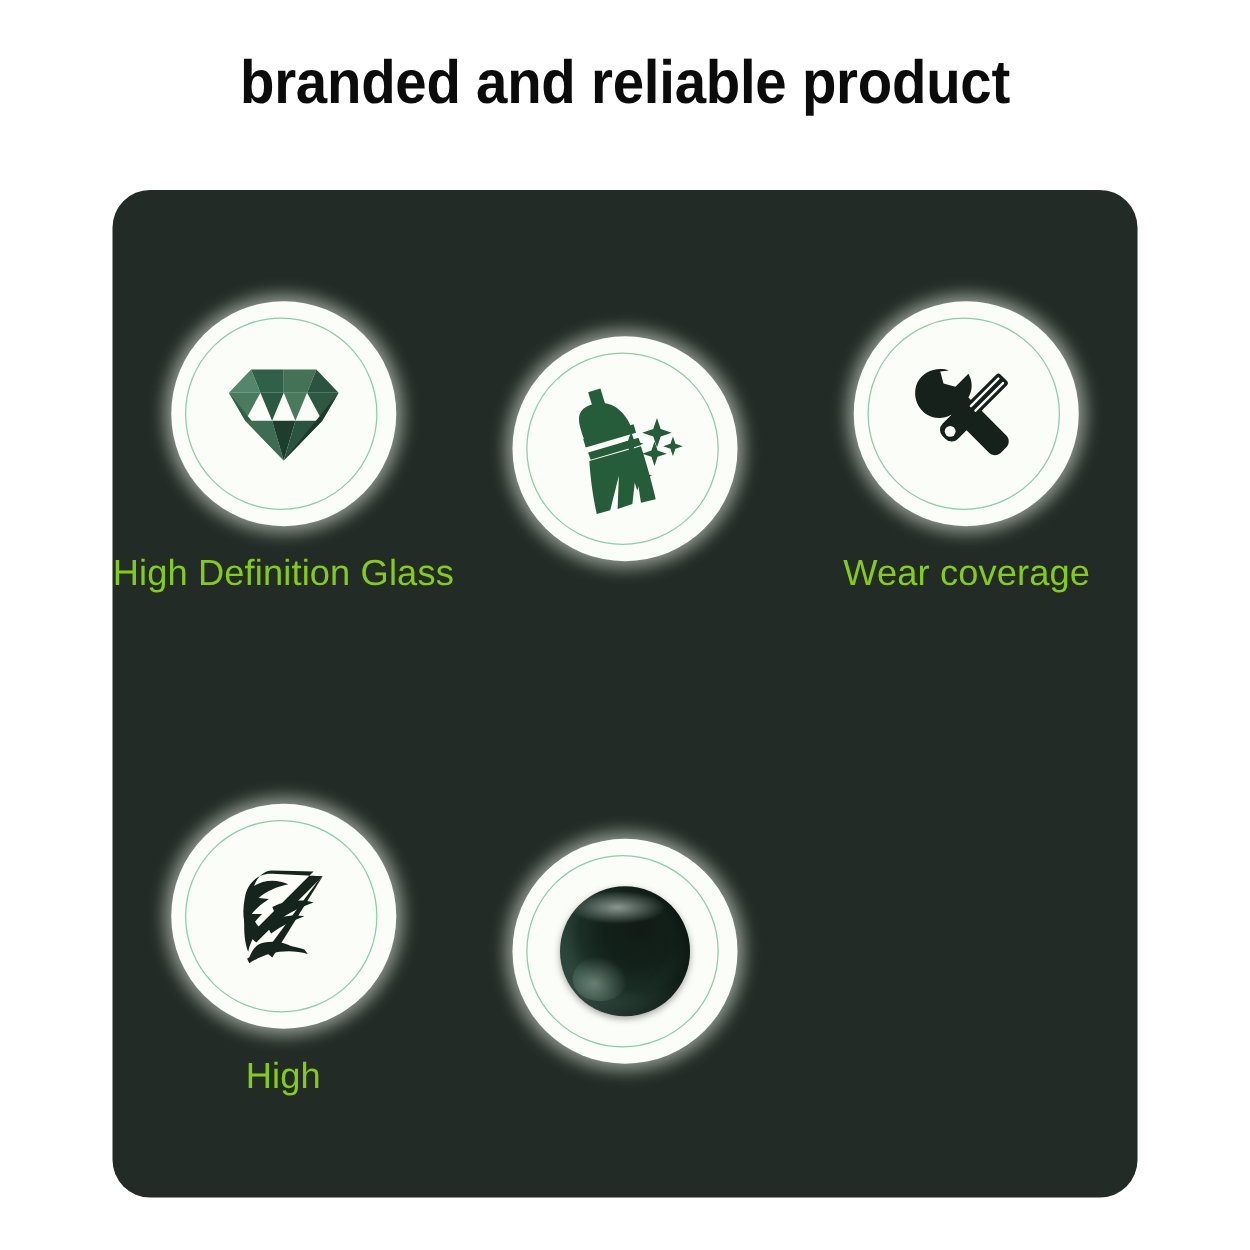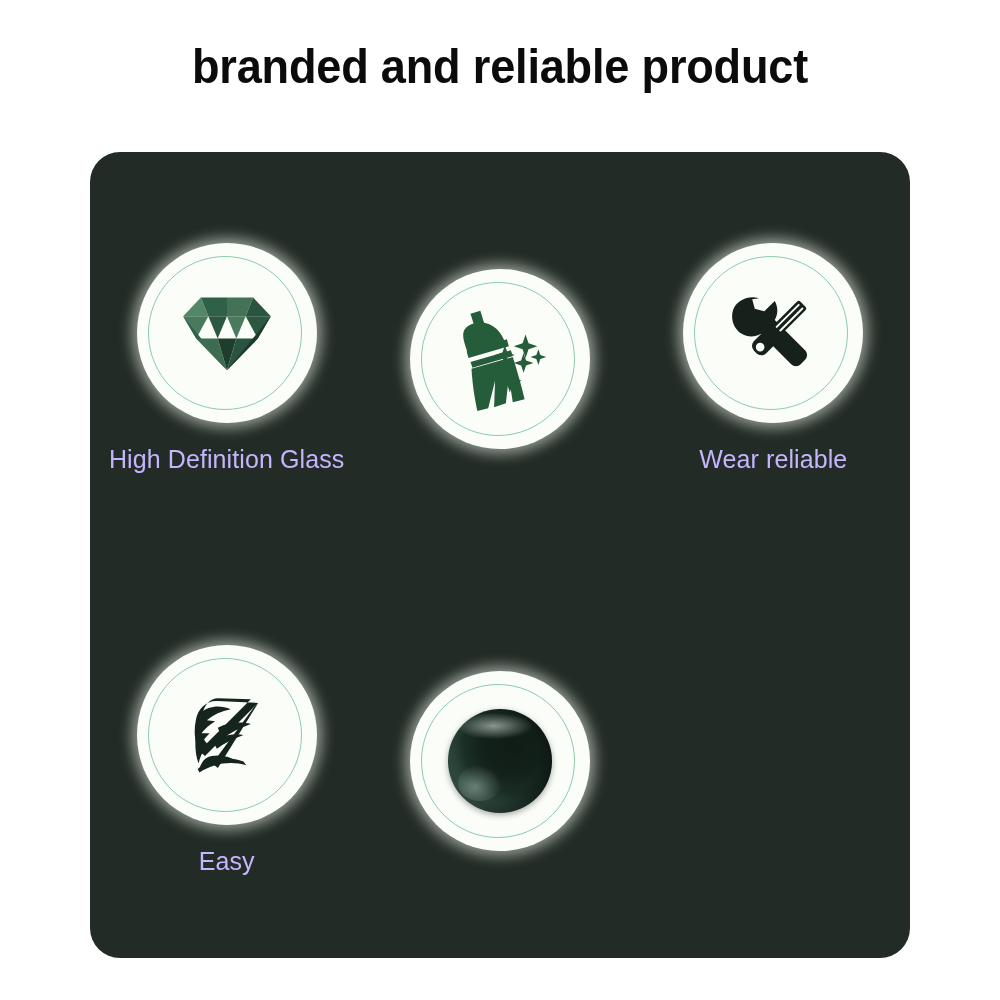--- a/index.html
+++ b/index.html
@@ -94,24 +94,24 @@
   }
   .icon-disc svg, .icon-disc .raster {
     position: relative;
     z-index: 2;
   }
 
   
   .feature-label {
     margin-top: 22px;
     font-family: "Liberation Sans", sans-serif;
-    font-size: 25px;
+    font-size: 29px;
     font-weight: 400;
     letter-spacing: 0.1px;
-    color: #c4b5fd;
+    color: #84cc16;
     text-align: left;
     white-space: nowrap;
   }
 
   
   .lens {
     width: 92px;
     height: 92px;
     border-radius: 50%;
     background:
@@ -247,41 +247,41 @@
             <rect x="54" y="12" width="14" height="44" rx="3"></rect>
             <rect x="51" y="56" width="20" height="34" rx="8"></rect>
             <circle cx="61" cy="82" r="5" fill="#fbfdf8"></circle>
           </g>
           <g transform="rotate(45 60 60)" stroke="#fbfdf8" stroke-width="2.2" stroke-linecap="round">
             <line x1="58" y1="16" x2="58" y2="52"></line>
             <line x1="64" y1="16" x2="64" y2="52"></line>
           </g>
         </svg>
       </div>
-      <div class="feature-label">Wear reliable</div>
+      <div class="feature-label">Wear coverage</div>
     </div>
 
 
     <div class="feature-item row2">
       <div class="icon-disc">
         <span class="ring"></span>
         <svg width="110" height="110" viewBox="0 0 120 120">
           <g fill="#15241c">
             <path d="M26 44 c2 -13 12 -22 24 -21 l44 2 -58 58 c-11 -9 -13 -24 -10 -39z
                      M33 38 c-3 11 -2 23 5 31 l48 -48 -36 -1 c-8 0 -15 7 -17 18z"></path>
             <path d="M31 36 c9 -8 22 -9 33 -4 -10 2 -19 6 -26 12 l9 1 c-6 4 -11 8 -15 13 l9 0 c-5 5 -9 10 -12 16 l8 -1 c-4 6 -7 12 -8 18 -5 -12 -5 -35 2 -55z" fill="#15241c"></path>
             <path d="M50 52 c12 -6 25 -7 36 -4 -11 4 -22 9 -31 16z"></path>
             <path d="M44 66 c12 -6 24 -8 34 -6 -11 4 -21 9 -29 15z"></path>
             <path d="M94 25 l-4 4 -46 62 6 5z"></path>
             <path d="M30 96 c14 -9 28 -11 41 -7 -8 -6 -18 -8 -28 -6 -6 1 -10 5 -13 13z"></path>
             <path d="M28 97 c16 -12 34 -14 50 -8 l3 4 c-17 -5 -36 -2 -51 8z"></path>
           </g>
         </svg>
       </div>
-      <div class="feature-label">Easy</div>
+      <div class="feature-label">High</div>
     </div>
 
     <div class="feature-item row2">
       <div class="icon-disc">
         <span class="ring"></span>
         <div class="sphere raster"></div>
       </div>
     </div>
 
   </div>

